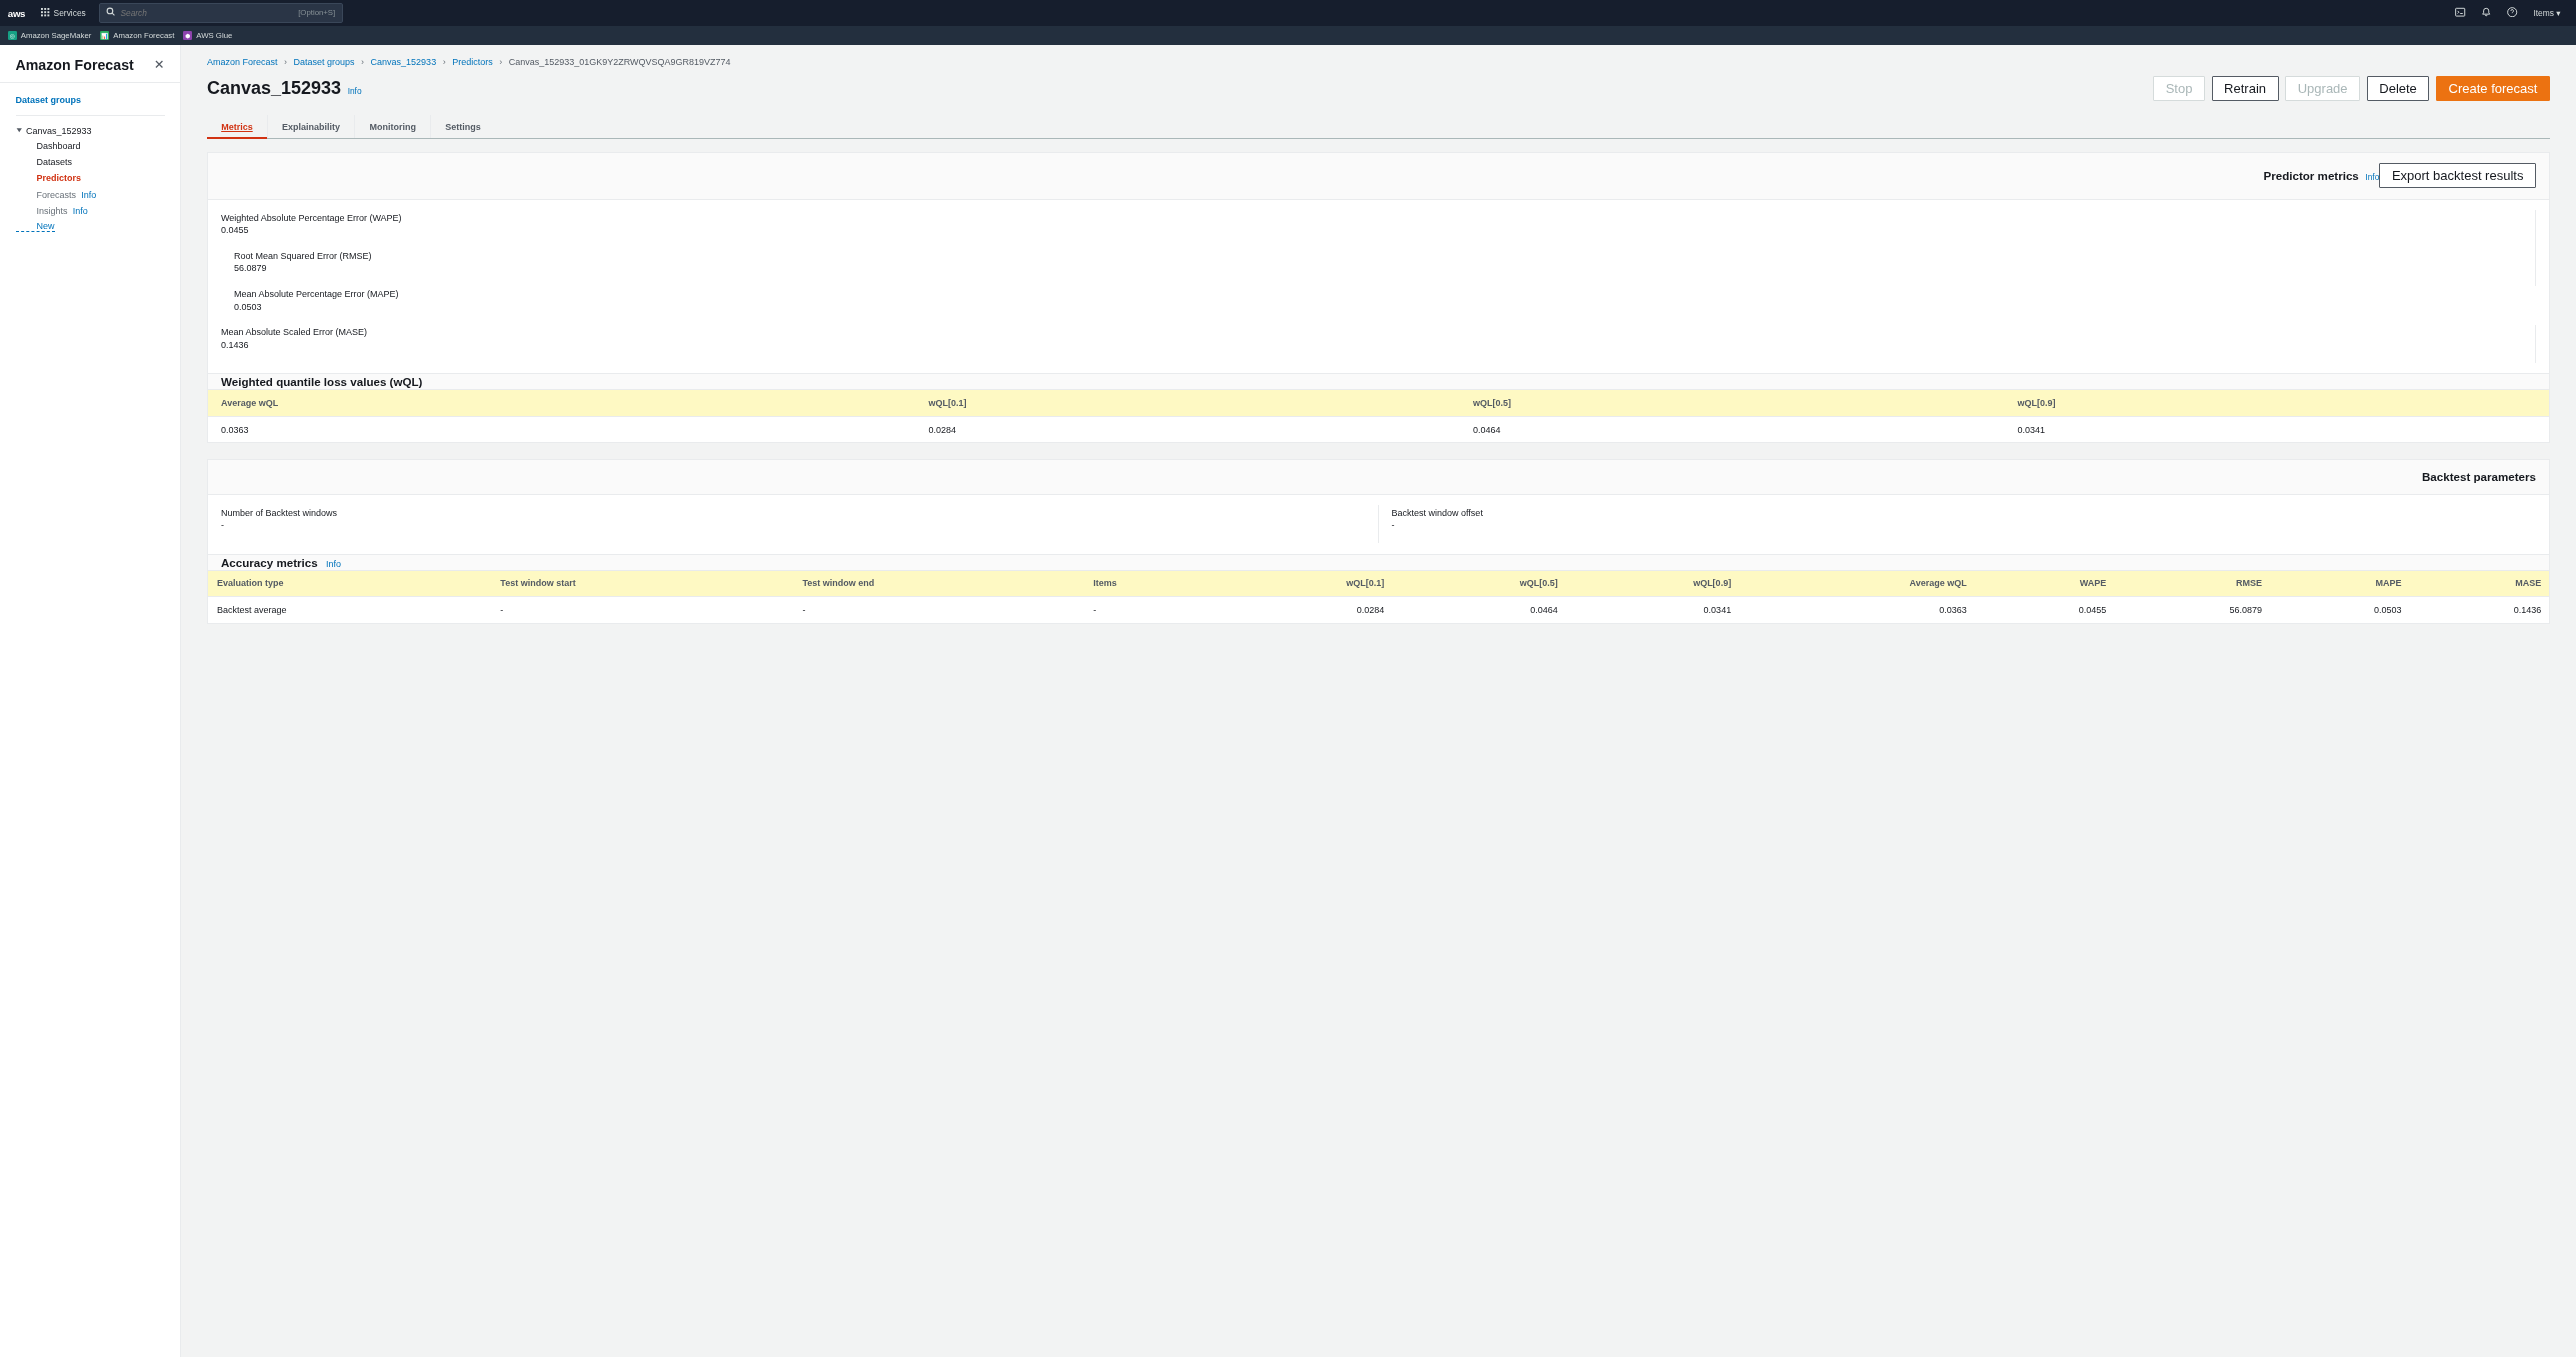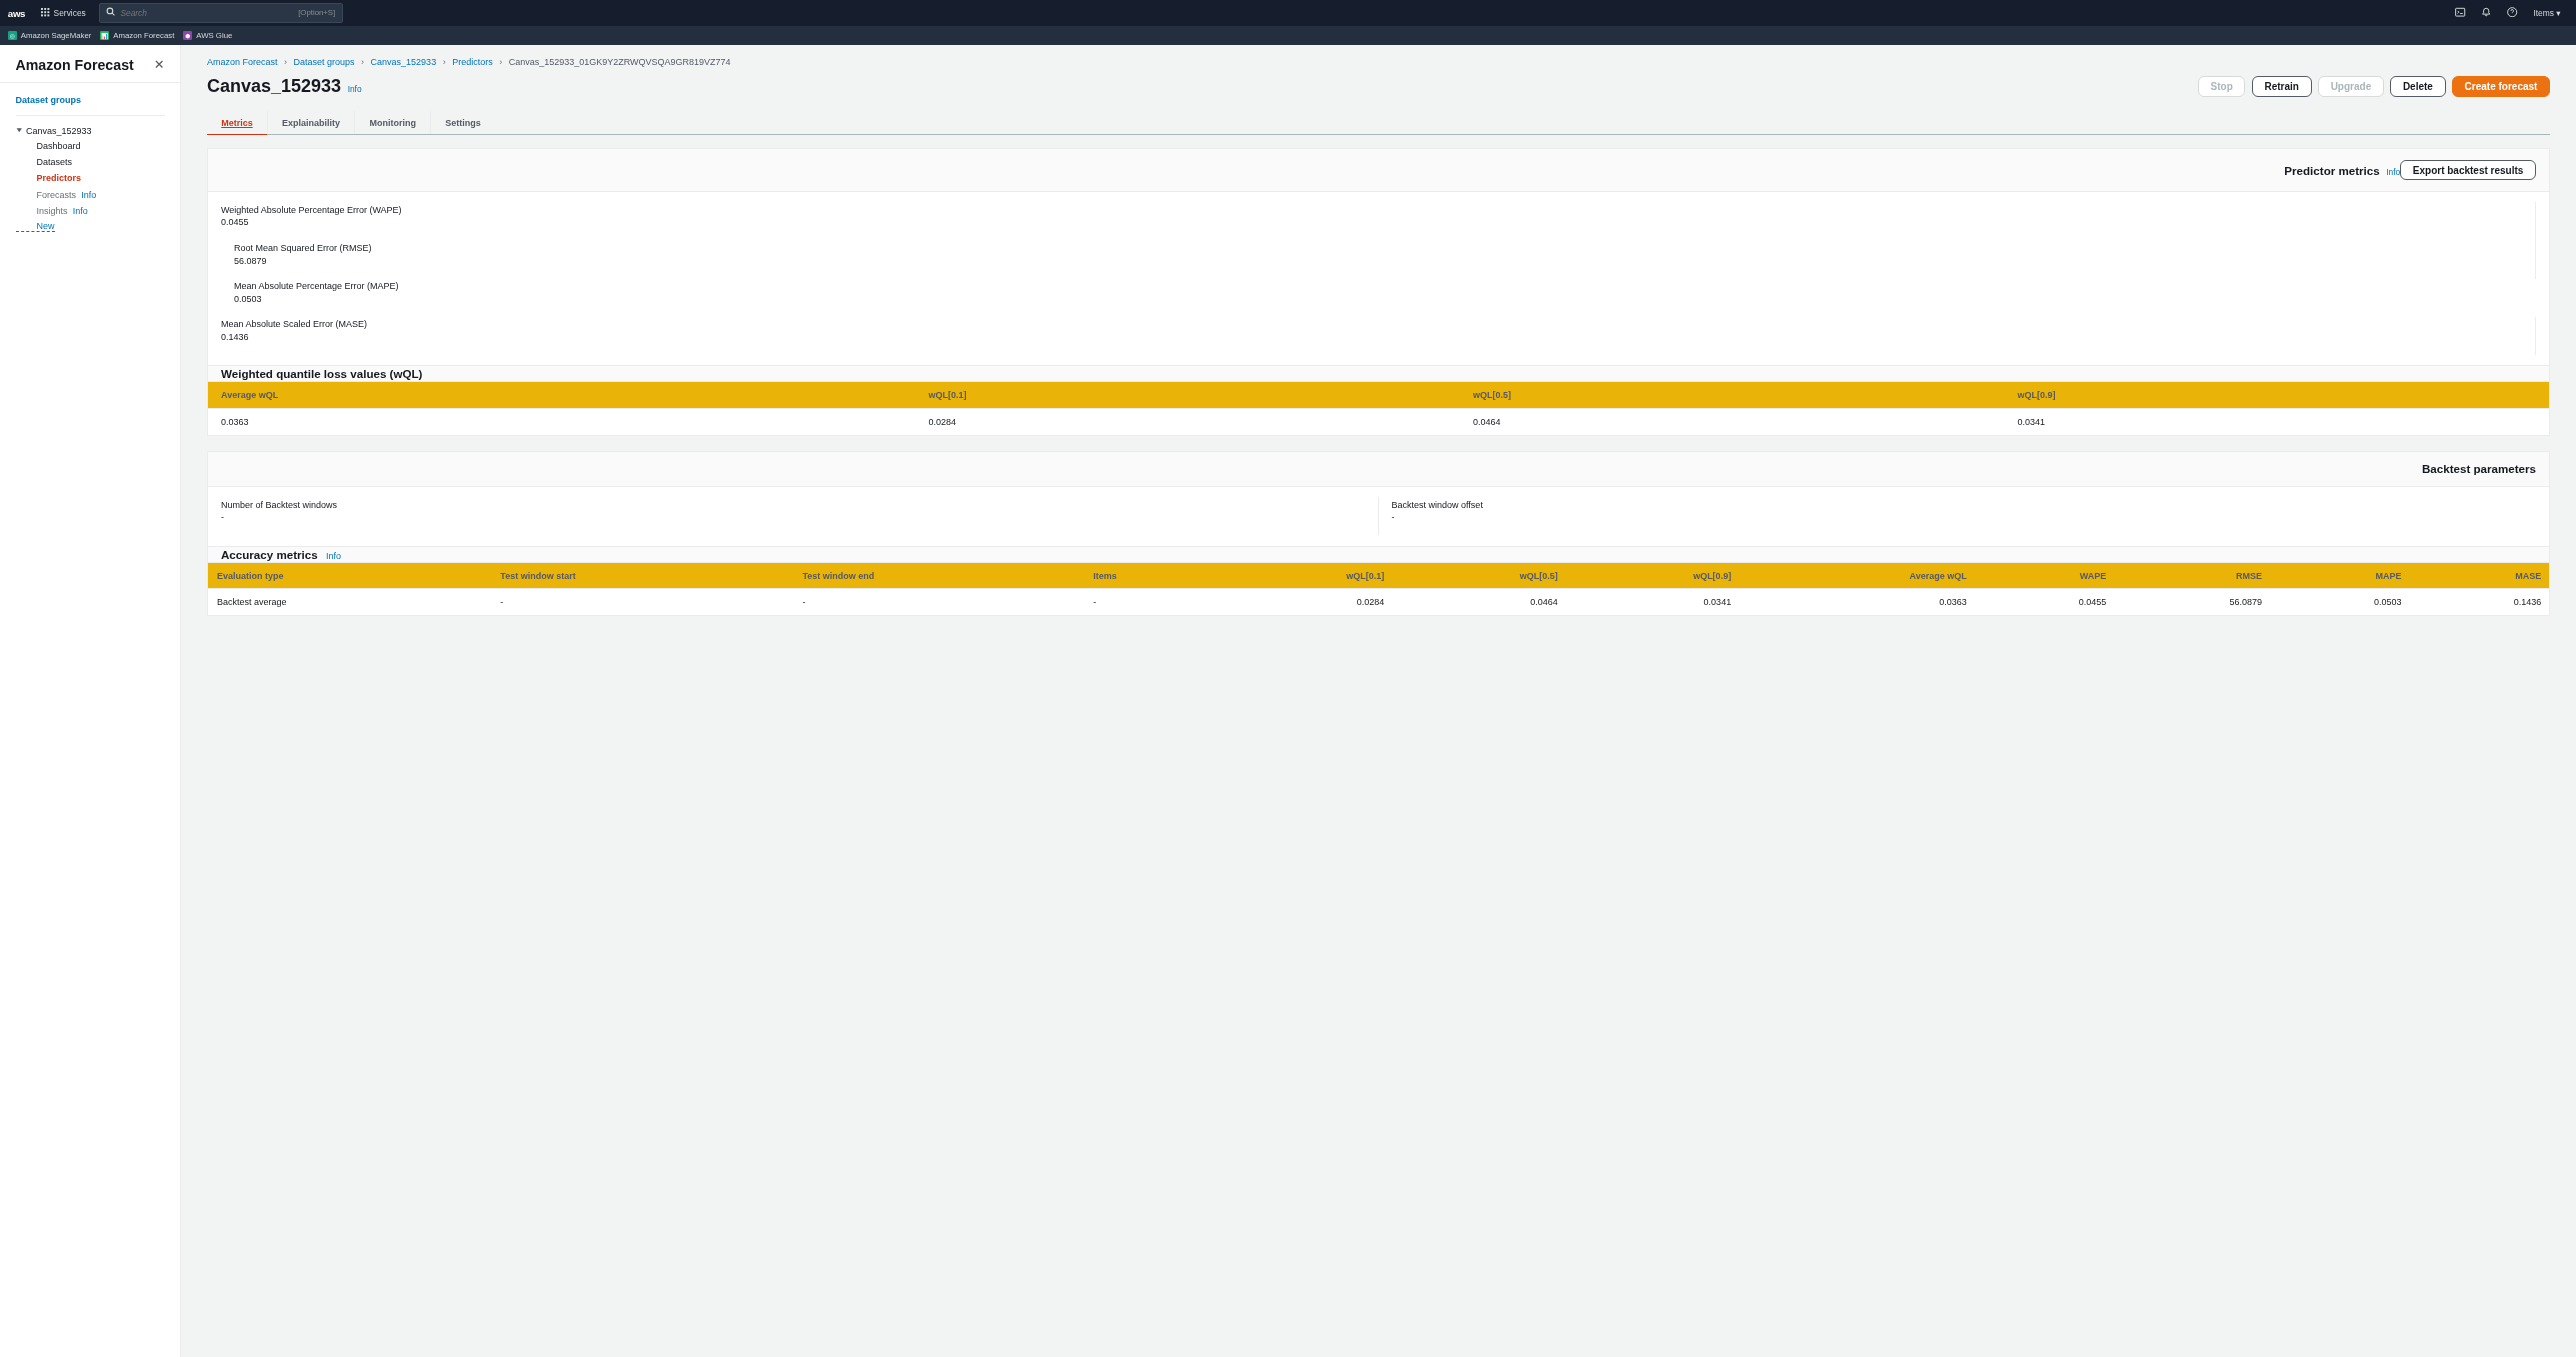--- a/index.html
+++ b/index.html
@@ -49,21 +49,21 @@
 .main { flex: 1; padding: 0; overflow: auto; }
 .breadcrumb { display: flex; align-items: center; gap: 6.5px; padding: 11.6px 26px 3.9px; font-size: 9px; }
 .breadcrumb a { color: #0073bb; text-decoration: none; cursor: pointer; }
 .breadcrumb .chev { color: #687078; }
 .breadcrumb .current { color: #545b64; }
 
 .page-header { display: flex; align-items: center; justify-content: space-between; padding: 5.2px 26px 14.2px; }
 .page-title { font-size: 18px; font-weight: 700; display: flex; align-items: baseline; gap: 6.5px; }
 .info-link { color: #0073bb; font-size: 8.4px; font-weight: 400; cursor: pointer; }
 .actions { display: flex; gap: 6.5px; }
-.btn { border: 0.6px solid #545b64; background: #fff; color: #16191f; padding: 3.9px 11.6px; font-size: 10px; border-radius: 6px; cursor: pointer; font-weight: 700; }
+.btn { border: 0.6px solid #545b64; background: #fff; color: #16191f; padding: 3.9px 11.6px; font-size: 13px; border-radius: 1px; cursor: pointer; font-weight: 400; }
 .btn:disabled { color: #aab7b8; border-color: #d5dbdb; cursor: default; }
 .btn.primary { background: #ec7211; border-color: #ec7211; color: #fff; }
 
 
 .tabs { border-bottom: 0.6px solid #aab7b8; margin: 0 26px; display: flex; }
 .tab { padding: 6.5px 14.2px; font-size: 9px; font-weight: 700; color: #545b64; cursor: pointer; position: relative; }
 .tab.active { color: #d13212; text-decoration: underline; }
 .tab.active::after { content: ''; position: absolute; left: 0; right: 0; bottom: -0.6px; height: 1.3px; background: #d13212; }
 .tab + .tab { border-left: 0.6px solid #e9ebed; }
 
@@ -78,21 +78,21 @@
 .metric { padding: 2.6px 0 13px; }
 .metric.border-r { border-right: 0.6px solid #e9ebed; padding-right: 13px; }
 .metric.pad-l { padding-left: 13px; }
 .metric-label { font-size: 9px; color: #16191f; margin-bottom: 2.6px; }
 .metric-value { font-size: 9px; color: #16191f; }
 
 .sub-header { background: #fafafa; padding: 1px 13px; border-top: 0.6px solid #e9ebed; border-bottom: 0.6px solid #e9ebed; font-size: 11.6px; font-weight: 700; }
 
 table { width: 100%; border-collapse: collapse; }
 th, td { text-align: left; padding: 7.8px 13px; font-size: 9px; }
-thead tr { background: #eab308; }
+thead tr { background: #fef9c3; }
 th { color: #545b64; font-weight: 700; border-bottom: 0.6px solid #e9ebed; }
 td { border-bottom: 0.6px solid #e9ebed; }
 tbody tr:last-child td { border-bottom: none; }
 
 .acc-table th.num, .acc-table td.num { text-align: right; padding: 7.8px 7.8px; }
 .acc-table th, .acc-table td { padding: 7.8px 9px; }
 </style>
 </head>
 <body>
 

